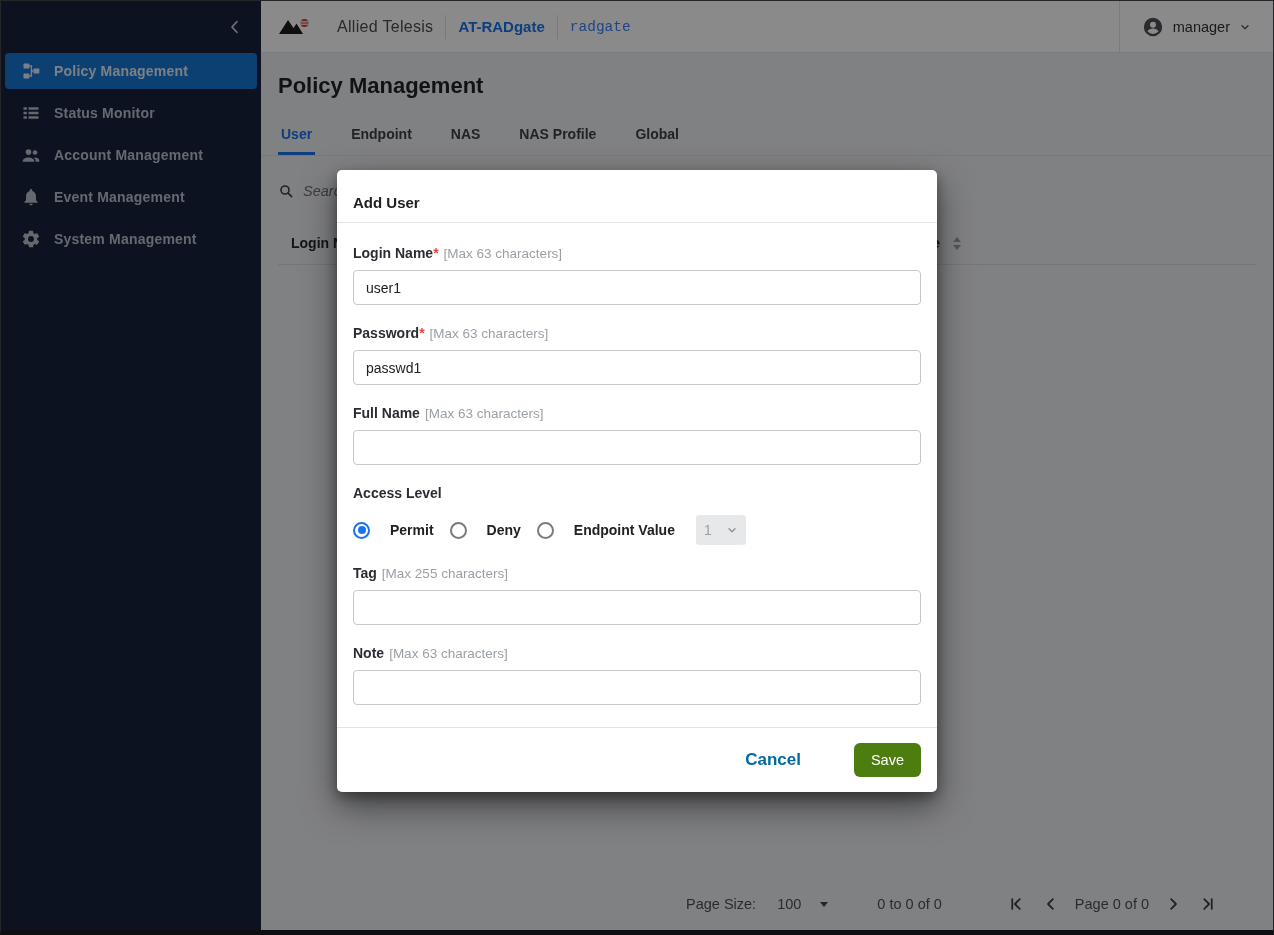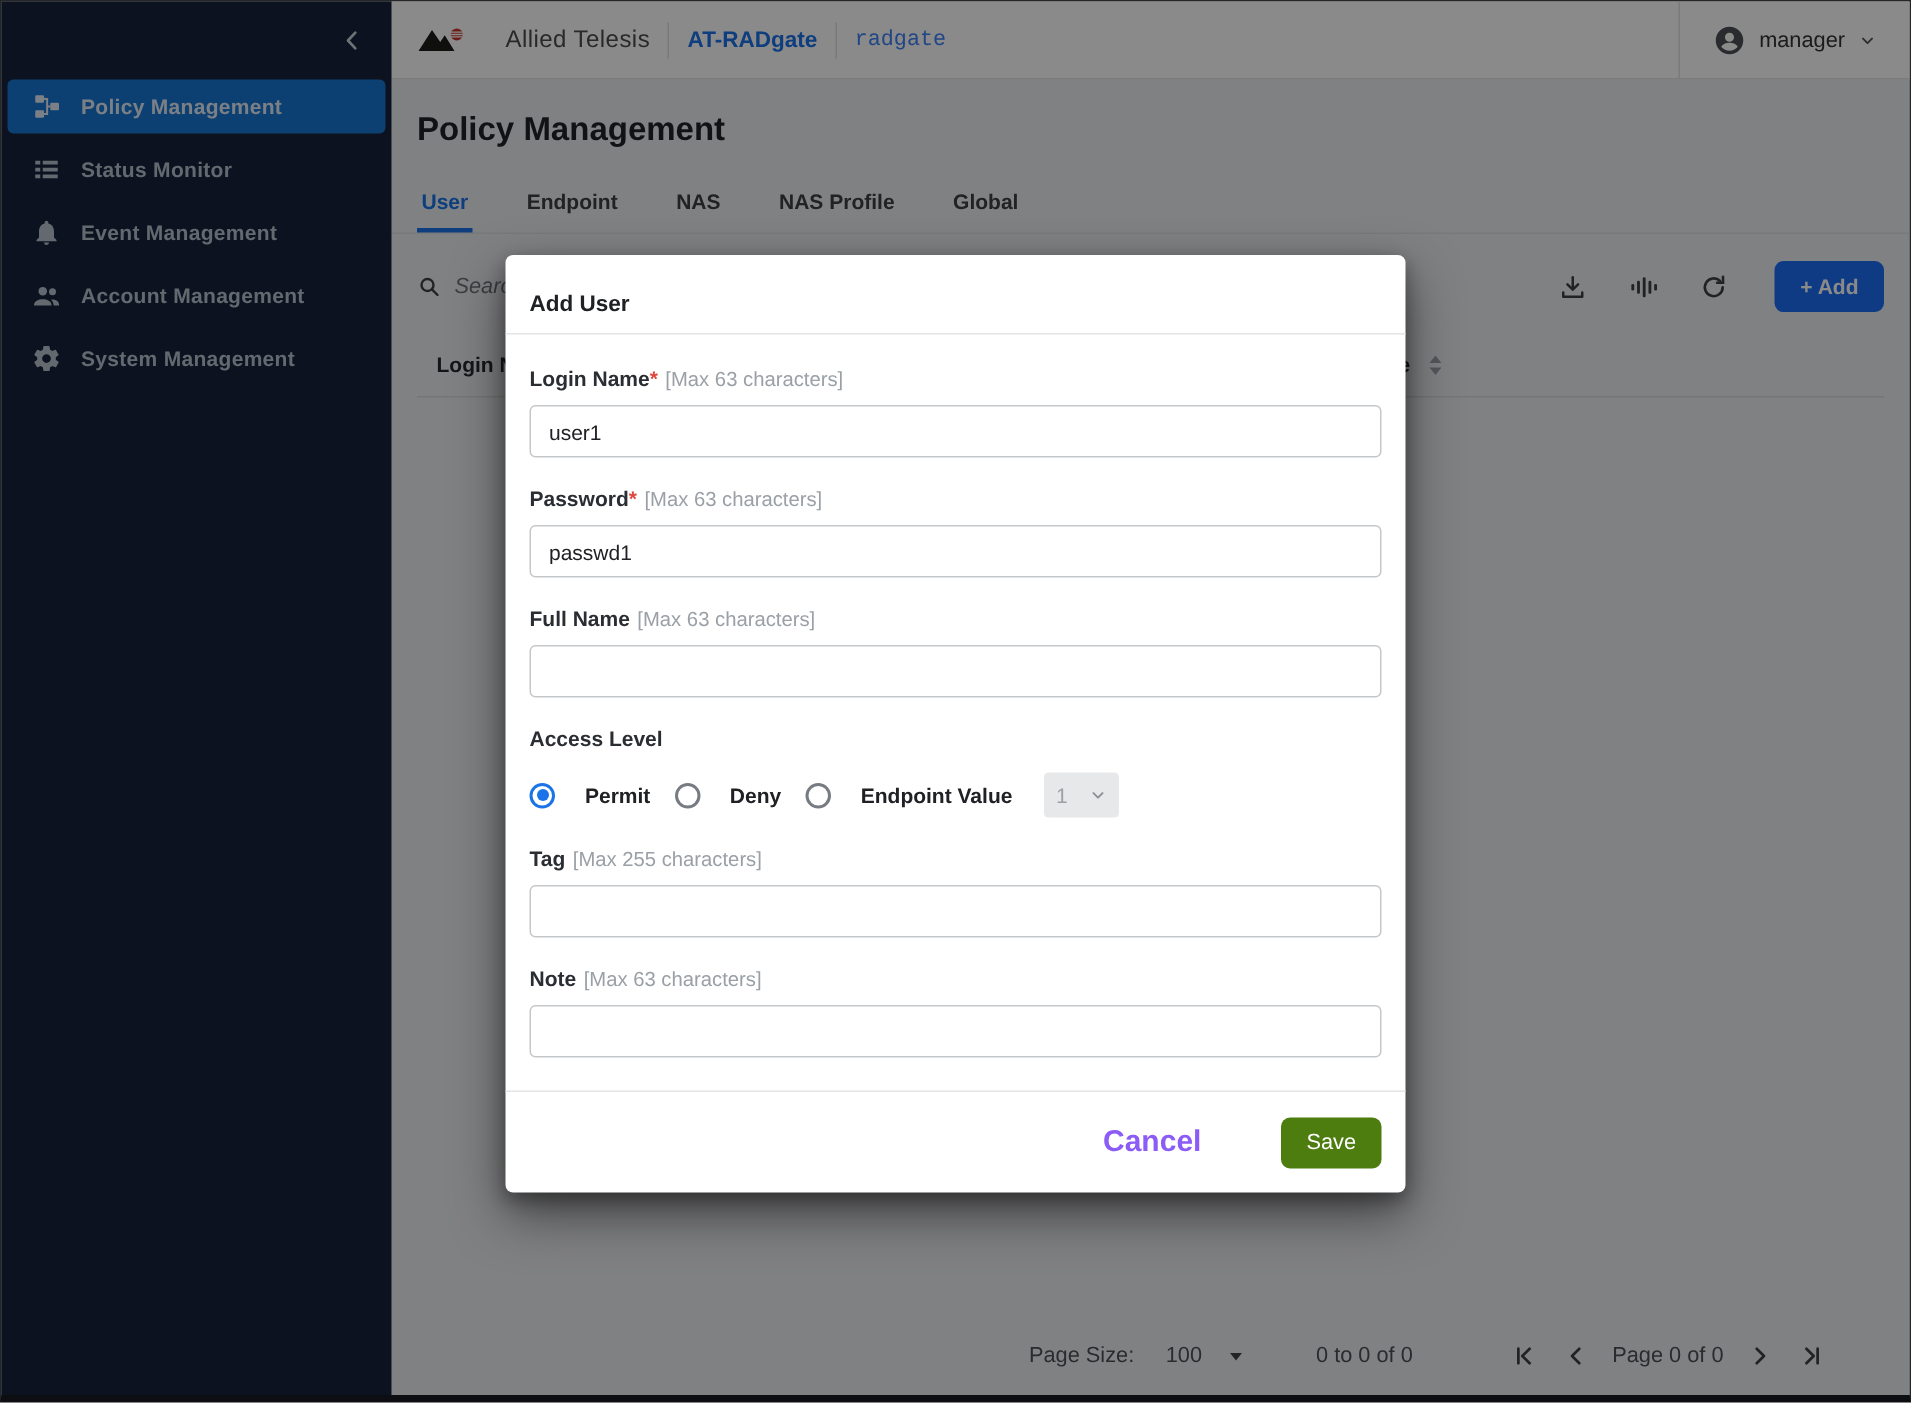--- a/index.html
+++ b/index.html
@@ -84,21 +84,21 @@
   .fhint { color:#9aa0a6; font-weight:400; font-size:13.5px; margin-left:5px; }
   .text-input { display:block; margin-top:8px; width:100%; height:35px; border:1px solid #c5c8cb; border-radius:4px; padding:0 12px; font-size:14px; color:#202124; font-family:inherit; outline:none; background:#fff; }
   .radio-row { display:flex; align-items:center; margin-top:13px; height:30px; }
   .radio-opt { display:flex; align-items:center; gap:20px; margin-right:16px; font-size:14px; font-weight:600; color:#202124; cursor:pointer; }
   .radio { width:17px; height:17px; border-radius:50%; border:2px solid #777c82; position:relative; flex-shrink:0; }
   .radio.sel { border-color:#1a73e8; }
   .radio.sel::after { content:""; position:absolute; inset:2.5px; background:#1a73e8; border-radius:50%; }
   .num-select { margin-left:5px; width:50px; height:30px; background:#e7e8ea; border-radius:3px; display:flex; align-items:center; justify-content:space-between; padding:0 8px; color:#9da1a6; font-size:14px; }
   .num-select svg { width:12px; height:12px; color:#8b9096; }
   .modal-footer { margin-top:22px; border-top:1px solid #e4e4e4; padding:14px 16px 14px; display:flex; justify-content:flex-end; align-items:center; gap:13px; }
-  .btn-cancel { background:none; border:none; font-family:inherit; font-size:20px; font-weight:700; color:#8b5cf6; padding:8px 12px; cursor:pointer; }
+  .btn-cancel { background:none; border:none; font-family:inherit; font-size:17px; font-weight:700; color:#0369a1; padding:8px 12px; cursor:pointer; }
   .btn-save { background:#4d7c0f; border:none; border-radius:6px; font-family:inherit; font-size:14.5px; font-weight:400; color:#fff; padding:9px 17px; cursor:pointer;margin-left:28px; }
 </style>
 </head>
 <body>
 
 <div class="screen">
 
   <aside class="sidebar">
     <div class="collapse-btn">
       <svg viewBox="0 0 24 24" width="18" height="18" fill="none" stroke="currentColor" stroke-width="2.4" stroke-linecap="round" stroke-linejoin="round">
@@ -123,35 +123,35 @@
         <span class="nav-icon">
           <svg viewBox="0 0 24 24" fill="currentColor">
               <path d="M3 5h4v3H3zM3 10.5h4v3H3zM3 16h4v3H3zM9 5h12v3H9zM9 10.5h12v3H9zM9 16h12v3H9z"></path>
             </svg>
         </span>
         <span>Status Monitor</span>
       </div>
       <div class="nav-item">
         <span class="nav-icon">
           <svg viewBox="0 0 24 24" fill="currentColor">
-              <path d="M12 22c1.1 0 2-.9 2-2h-4c0 1.1.9 2 2 2zm6-6v-5c0-3.1-1.6-5.6-4.5-6.3V4a1.5 1.5 0 0 0-3 0v.7C7.6 5.4 6 7.9 6 11v5l-2 2v1h16v-1l-2-2z"></path>
-            </svg>
-        </span>
-        <span>Event Management</span>
-      </div>
-      <div class="nav-item">
-        <span class="nav-icon">
-          <svg viewBox="0 0 24 24" fill="currentColor">
               <circle cx="9" cy="8.5" r="3.4"></circle>
               <path d="M2 19.5c0-3 3.6-4.6 7-4.6s7 1.6 7 4.6v.5H2z"></path>
               <circle cx="16.8" cy="9" r="2.8"></circle>
               <path d="M17.5 15.1c2.5.4 4.5 1.7 4.5 4v.9h-4.3c0-2-.8-3.6-2.2-4.6z"></path>
             </svg>
         </span>
         <span>Account Management</span>
+      </div>
+      <div class="nav-item">
+        <span class="nav-icon">
+          <svg viewBox="0 0 24 24" fill="currentColor">
+              <path d="M12 22c1.1 0 2-.9 2-2h-4c0 1.1.9 2 2 2zm6-6v-5c0-3.1-1.6-5.6-4.5-6.3V4a1.5 1.5 0 0 0-3 0v.7C7.6 5.4 6 7.9 6 11v5l-2 2v1h16v-1l-2-2z"></path>
+            </svg>
+        </span>
+        <span>Event Management</span>
       </div>
       <div class="nav-item">
         <span class="nav-icon">
           <svg viewBox="0 0 24 24" fill="currentColor">
               <path d="M19.4 13c.04-.33.06-.66.06-1s-.02-.67-.06-1l2.1-1.6c.2-.15.25-.42.13-.64l-2-3.46c-.12-.22-.38-.3-.6-.22l-2.5 1a7.3 7.3 0 0 0-1.7-1l-.4-2.66A.5.5 0 0 0 14 2h-4a.5.5 0 0 0-.5.42l-.4 2.66c-.6.25-1.17.6-1.7 1l-2.5-1c-.22-.08-.48 0-.6.22l-2 3.46c-.12.22-.07.5.13.64L4.6 11c-.04.33-.06.66-.06 1s.02.67.06 1l-2.17 1.6c-.2.15-.25.42-.13.64l2 3.46c.12.22.38.3.6.22l2.5-1c.53.4 1.1.75 1.7 1l.4 2.66c.04.24.25.42.5.42h4c.25 0 .46-.18.5-.42l.4-2.66c.6-.25 1.17-.6 1.7-1l2.5 1c.22.08.48 0 .6-.22l2-3.46c.12-.22.07-.5-.13-.64L19.4 13zM12 15.5a3.5 3.5 0 1 1 0-7 3.5 3.5 0 0 1 0 7z"></path>
             </svg>
         </span>
         <span>System Management</span>
       </div>
     </nav>
@@ -200,45 +200,20 @@
       </div>
 
       <div class="panel">
         <div class="toolbar">
           <div class="search-box">
             <svg viewBox="0 0 24 24" fill="none" stroke="currentColor" stroke-width="2.4" stroke-linecap="round">
                 <circle cx="10.5" cy="10.5" r="6"></circle>
                 <line x1="15.2" y1="15.2" x2="20.5" y2="20.5"></line>
               </svg>
             <input class="search-input" type="text" placeholder="Search" style="">
-          </div>
-          <div class="toolbar-actions">
-            <span class="icon-btn">
-              <svg viewBox="0 0 24 24" fill="none" stroke="currentColor" stroke-width="2.1" stroke-linecap="round" stroke-linejoin="round">
-                  <path d="M12 3.5v10"></path>
-                  <path d="M7.5 9.5l4.5 4.5 4.5-4.5"></path>
-                  <path d="M4 16.5V20h16v-3.5"></path>
-                </svg>
-            </span>
-            <span class="icon-btn">
-              <svg viewBox="0 0 24 24" fill="currentColor">
-                  <rect x="2" y="9.2" width="2.4" height="5.6" rx="1.1"></rect>
-                  <rect x="6.8" y="6.5" width="2.4" height="11" rx="1.1"></rect>
-                  <rect x="11.6" y="3.5" width="2.4" height="17" rx="1.1"></rect>
-                  <rect x="16.4" y="6.5" width="2.4" height="11" rx="1.1"></rect>
-                  <rect x="21.2" y="9.2" width="2.4" height="5.6" rx="1.1"></rect>
-                </svg>
-            </span>
-            <span class="icon-btn">
-              <svg viewBox="0 0 24 24" fill="none" stroke="currentColor" stroke-width="2.2" stroke-linecap="round">
-                  <path d="M19.5 12a7.5 7.5 0 1 1-2.2-5.3"></path>
-                  <path d="M19.8 3.2v5h-5" fill="none"></path>
-                </svg>
-            </span>
-            <button class="add-btn">+ Add</button>
           </div>
         </div>
 
         <div class="thead">
           <div class="th th-login">
             <span>Login Name</span>
             <span class="sort">
                 <i class="up"></i>
                 <i class="down"></i>
               </span>

